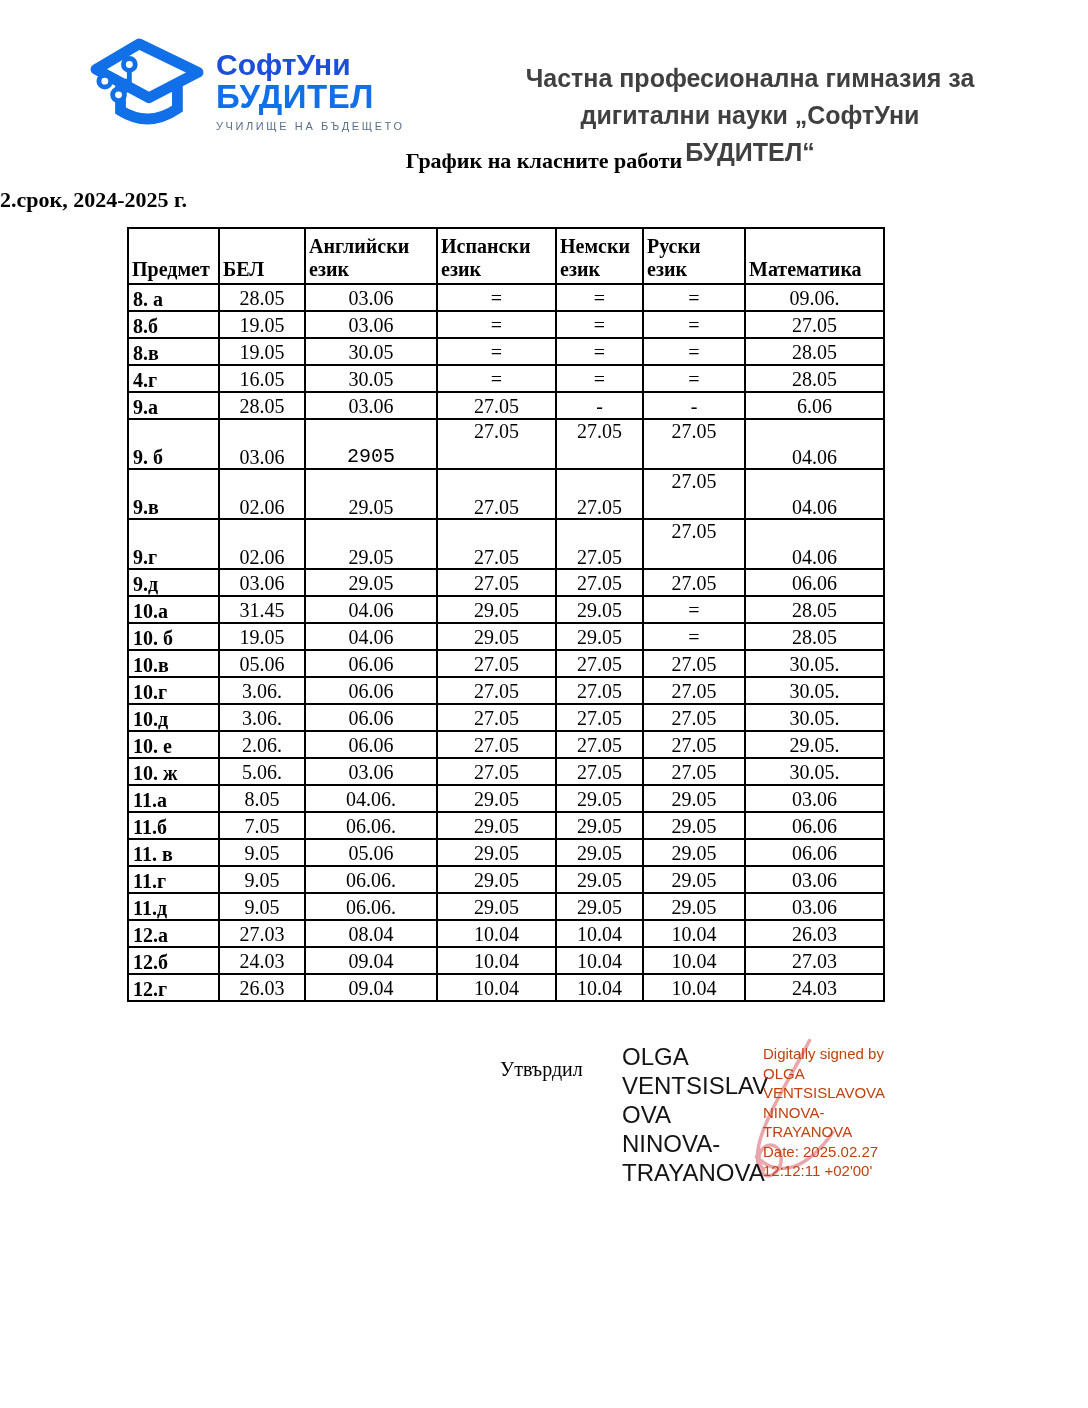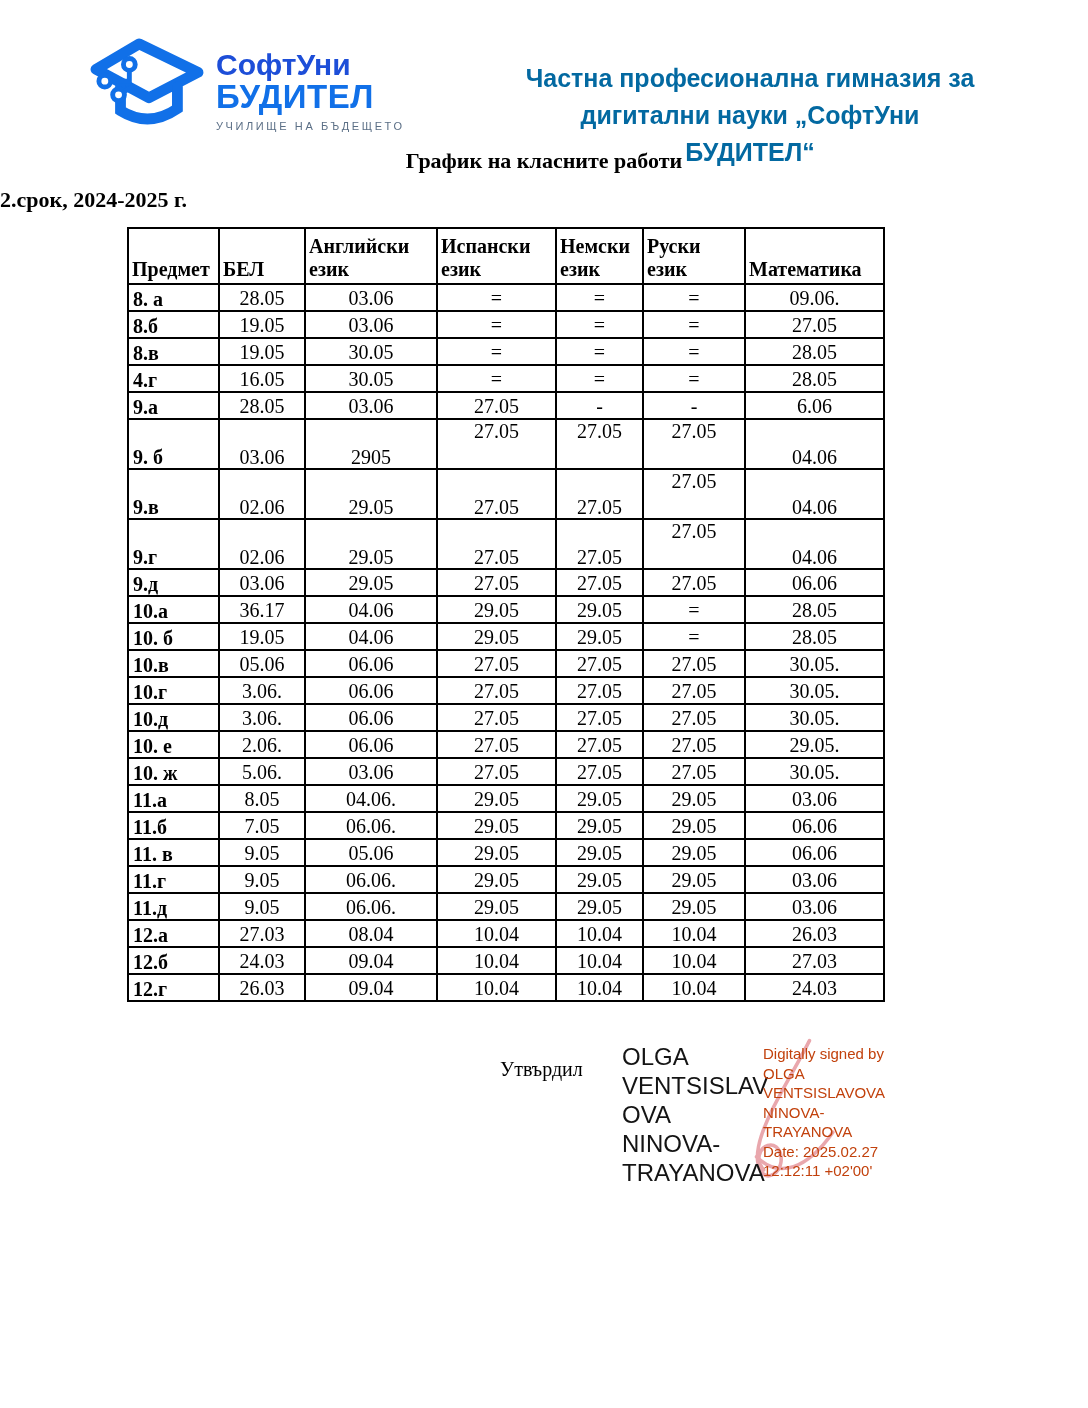--- a/index.html
+++ b/index.html
@@ -10,21 +10,21 @@
   
   .logo{position:absolute;left:88px;top:36px;display:flex;align-items:flex-start;gap:10px;}
   .logo-text{display:flex;flex-direction:column;padding-top:14px;}
   .logo-top{font-family:"Liberation Sans","DejaVu Sans",sans-serif;font-weight:800;font-size:30px;line-height:30px;color:#1d4ed8;}
   .logo-bottom{font-family:"Liberation Sans","DejaVu Sans",sans-serif;font-weight:800;font-size:33px;line-height:34px;color:#1170e8;letter-spacing:.5px;}
   .logo-tagline{font-family:"Liberation Sans","DejaVu Sans",sans-serif;font-weight:400;font-size:11px;letter-spacing:2.6px;color:#5a6e85;margin-top:6px;}
   
   .school-name{
     position:absolute;left:520px;top:60px;width:460px;text-align:center;
     font-family:"Liberation Sans","DejaVu Sans",sans-serif;font-weight:700;
-    font-size:25px;line-height:37px;color:#0369a1;
+    font-size:25px;line-height:37px;color:#404040;
   }
   
   .doc-title{position:absolute;left:0;top:148px;width:1088px;text-align:center;font-weight:700;font-size:22px;}
   .doc-subtitle{position:absolute;left:0;top:187px;width:1088px;text-align:left;font-weight:700;font-size:22px;}
   
   table.schedule{
     position:absolute;left:127px;top:227px;width:756px;
     border-collapse:collapse;table-layout:fixed;
     font-size:20px;
   }
@@ -151,21 +151,21 @@
           <td>28.05</td>
           <td>03.06</td>
           <td>27.05</td>
           <td>-</td>
           <td>-</td>
           <td>6.06</td>
         </tr>
         <tr class="tall">
           <td class="label">9. б</td>
           <td style="vertical-align: bottom;">03.06</td>
-          <td style="vertical-align: bottom;">2905</td>
+          <td style="vertical-align: bottom; font-family: Liberation Mono, monospace;">2905</td>
           <td style="vertical-align: top;">27.05</td>
           <td style="vertical-align: top;">27.05</td>
           <td style="vertical-align: top;">27.05</td>
           <td style="vertical-align: bottom;">04.06</td>
         </tr>
         <tr class="tall">
           <td class="label">9.в</td>
           <td style="vertical-align: bottom;">02.06</td>
           <td style="vertical-align: bottom;">29.05</td>
           <td style="vertical-align: bottom;">27.05</td>
@@ -186,21 +186,21 @@
           <td class="label">9.д</td>
           <td>03.06</td>
           <td>29.05</td>
           <td>27.05</td>
           <td>27.05</td>
           <td>27.05</td>
           <td>06.06</td>
         </tr>
         <tr>
           <td class="label">10.а</td>
-          <td>36.17</td>
+          <td>31.45</td>
           <td>04.06</td>
           <td>29.05</td>
           <td>29.05</td>
           <td>=</td>
           <td>28.05</td>
         </tr>
         <tr>
           <td class="label">10. б</td>
           <td>19.05</td>
           <td>04.06</td>

